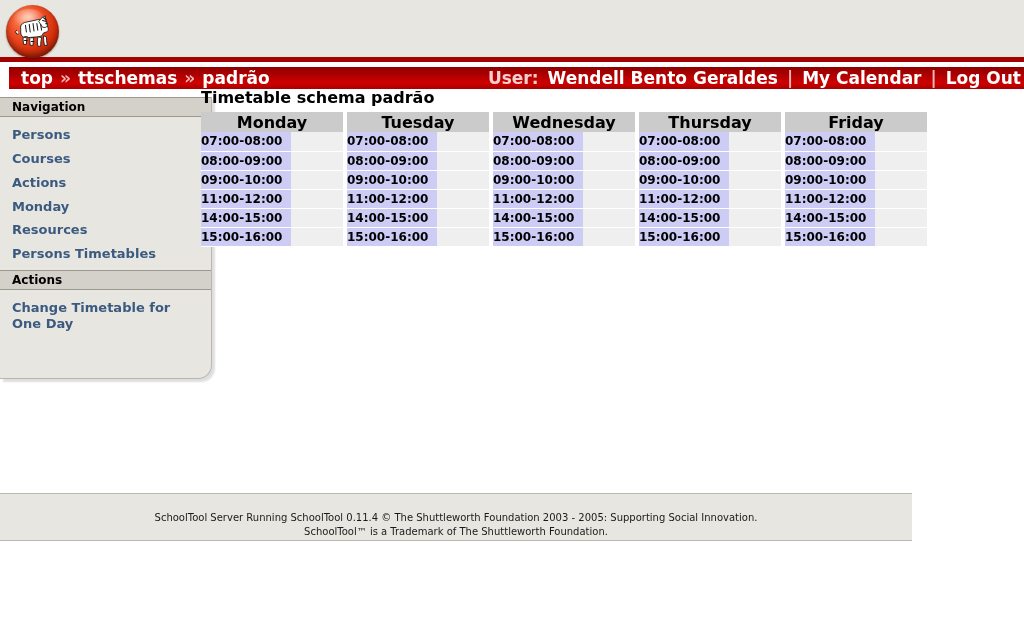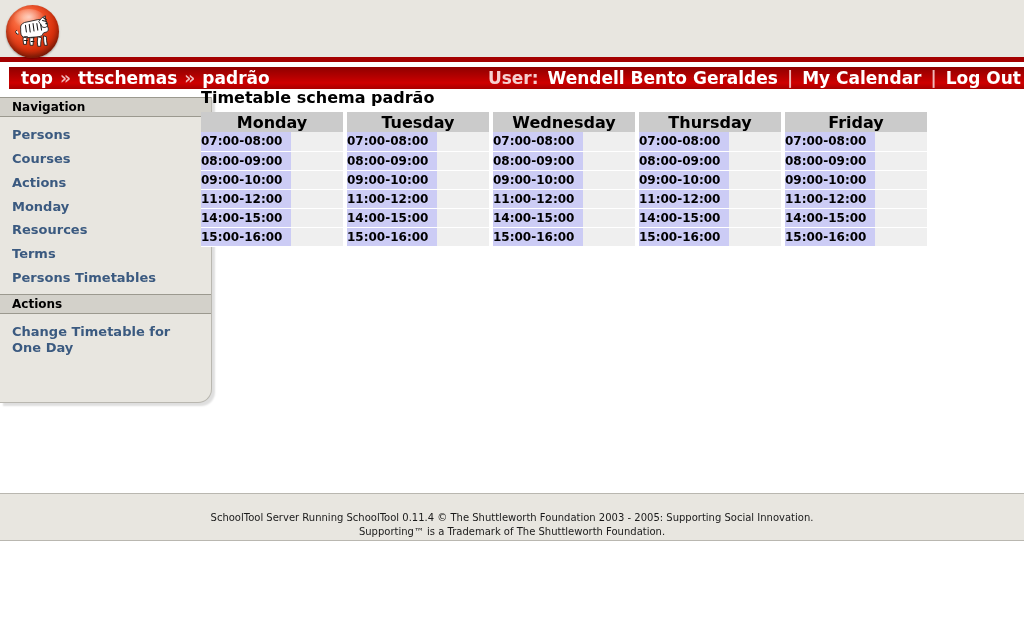--- a/index.html
+++ b/index.html
@@ -136,21 +136,21 @@
   }
   td.activity {
     background: #efefef;
     height: 19px;
     border-bottom: 1px solid #ffffff;
   }
 
   
   #footer {
     position: absolute; left: 0; top: 493px;
-    width: 1024px; height: 48px;
+    width: 912px; height: 48px;
     background: #e8e6e0;
     border-top: 1px solid #b9b7b0;
     border-bottom: 1px solid #b9b7b0;
     color: #1a1a1a;
     font-size: 10px;
     text-align: center;
     padding-top: 17px;
     line-height: 1.35;
   }
 </style>
@@ -220,23 +220,20 @@
     <li>
         <a href="#">Actions</a>
       </li>
     <li>
         <a href="#">Monday</a>
       </li>
     <li>
         <a href="#">Resources</a>
       </li>
     <li>
-        <a href="#">Terms</a>
-      </li>
-    <li>
         <a href="#">Persons Timetables</a>
       </li>
   </ul>
   <div class="side-head">Actions</div>
   <ul class="side-list">
     <li>
         <a href="#">Change Timetable for One Day</a>
       </li>
   </ul>
 </div>
@@ -353,14 +350,14 @@
           <td class="gapcol"></td>
           <td class="period" style="width: 90px;">15:00-16:00</td>
           <td class="activity" style="width: 52px;"></td>
         </tr>
       </tbody>
   </table>
 </div>
 
 <div id="footer">
   <div>SchoolTool Server Running SchoolTool 0.11.4 © The Shuttleworth Foundation 2003 - 2005: Supporting Social Innovation.</div>
-  <div>Supporting™ is a Trademark of The Shuttleworth Foundation.</div>
+  <div>SchoolTool™ is a Trademark of The Shuttleworth Foundation.</div>
 </div>
 
 </body></html>

